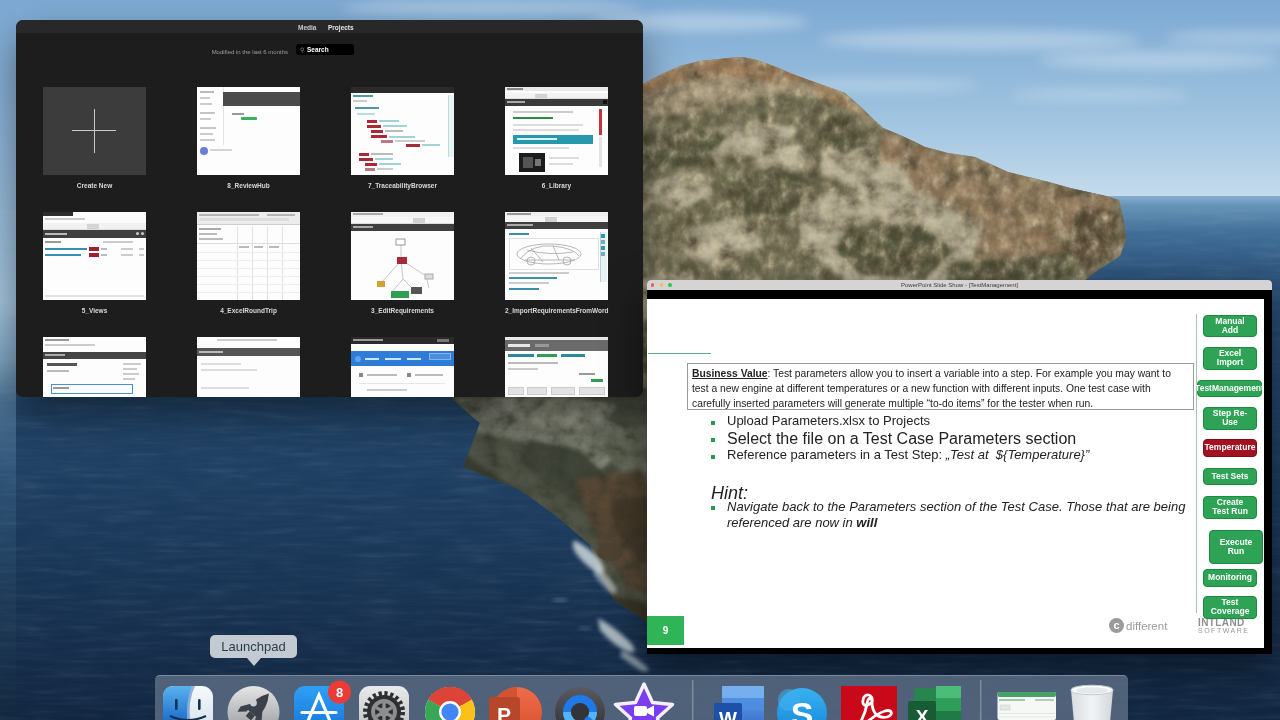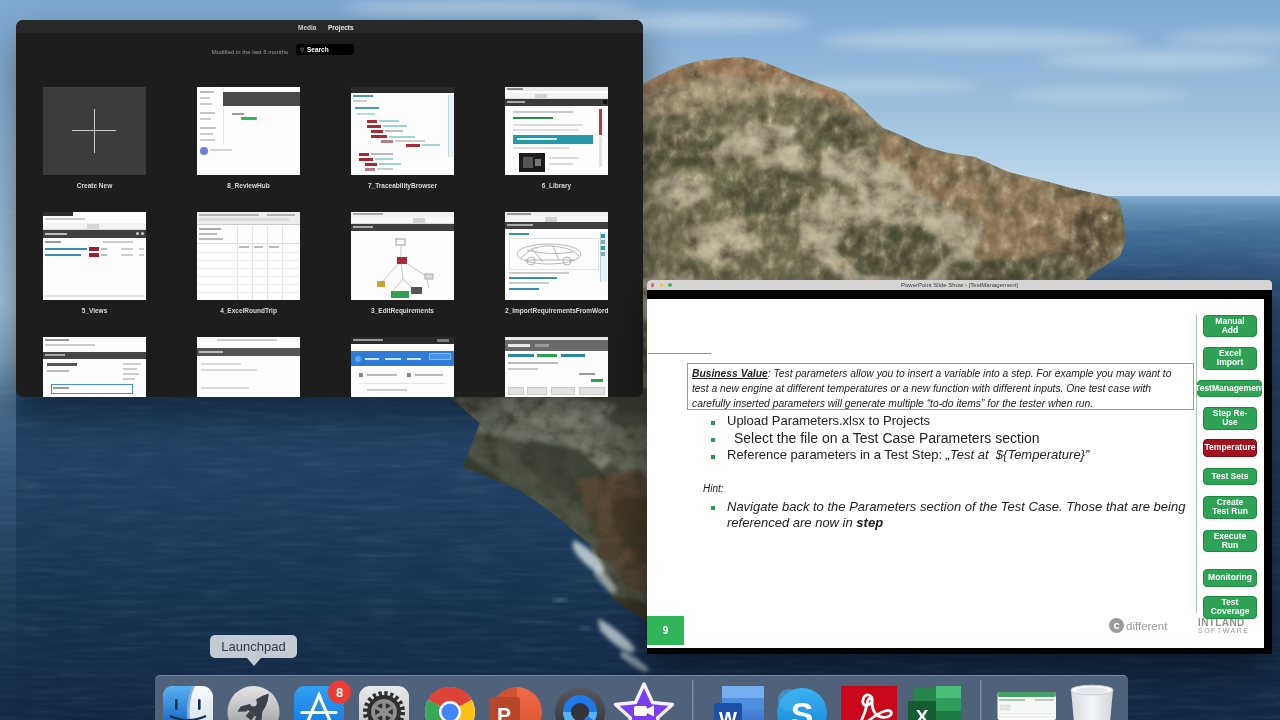--- a/index.html
+++ b/index.html
@@ -441,34 +441,34 @@
     <div class="abs" style="left:12.5px;top:3px;width:3.6px;height:3.6px;border-radius:50%;background:#f5bd4f;"></div>
     <div class="abs" style="left:21px;top:3px;width:3.6px;height:3.6px;border-radius:50%;background:#35c74b;"></div>
     <div class="abs" style="left:0;top:1.5px;width:625px;text-align:center;font-size:6px;color:#3c3c3c;">PowerPoint Slide Show - [TestManagement]</div>
   </div>
 
   <div class="abs" id="slide" style="left:0;top:19px;width:617px;height:349px;background:#fff;overflow:hidden;">
 
     <div class="abs" style="left:1px;top:53.5px;width:63px;height:1.6px;background:#57b383;"></div>
 
     <div class="abs" style="left:40px;top:64px;width:505px;height:45px;border:1px solid #999;"></div>
-    <div class="abs" style="left:45px;top:67px;width:498px;font-size:10.3px;line-height:15.2px;color:#222;font-style:italic;">
+    <div class="abs" style="left:45px;top:67px;width:498px;font-size:10.3px;line-height:15.2px;color:#222;">
       <span style="font-weight:bold;text-decoration:underline;">Business Value</span>: Test parameters allow you to insert a variable into a step. For example you may want to test a new engine at different temperatures or a new function with different inputs. One test case with carefully inserted parameters will generate multiple “to-do items” for the tester when run.
     </div>
 
     <div class="abs" style="left:63.5px;top:121.5px;width:4px;height:4px;background:#2a9a50;"></div>
     <div class="abs" style="left:80px;top:114px;font-size:13px;color:#222;">Upload Parameters.xlsx to Projects</div>
     <div class="abs" style="left:63.5px;top:138.5px;width:4px;height:4px;background:#2a9a50;"></div>
-    <div class="abs" style="left:87px;top:131px;font-size:14px;color:#222;">Select the file on a Test Case Parameters section</div>
+    <div class="abs" style="left:80px;top:131px;font-size:16px;color:#222;">Select the file on a Test Case Parameters section</div>
     <div class="abs" style="left:63.5px;top:155.5px;width:4px;height:4px;background:#2a9a50;"></div>
     <div class="abs" style="left:80px;top:148px;font-size:13px;color:#222;">Reference parameters in a Test Step: <i>„Test at&nbsp;&nbsp;${Temperature}”</i></div>
 
-    <div class="abs" style="left:56px;top:184px;font-size:10px;font-style:italic;color:#222;">Hint:</div>
+    <div class="abs" style="left:64px;top:184px;font-size:18px;font-style:italic;color:#222;">Hint:</div>
     <div class="abs" style="left:63.5px;top:206.5px;width:4px;height:4px;background:#2a9a50;"></div>
-    <div class="abs" style="left:80px;top:200px;width:460px;font-size:13px;font-style:italic;color:#222;line-height:16px;">Navigate back to the Parameters section of the Test Case. Those that are being referenced are now in <b>step</b></div>
+    <div class="abs" style="left:80px;top:200px;width:460px;font-size:13px;font-style:italic;color:#222;line-height:16px;">Navigate back to the Parameters section of the Test Case. Those that are being referenced are now in <b>will</b></div>
 
     <div class="abs" style="left:0;top:317px;width:37px;height:29px;background:#2fb457;color:#fff;font-size:10px;font-weight:bold;text-align:center;line-height:29px;">9</div>
 
     <div class="abs" style="left:462px;top:319px;width:15px;height:15px;border-radius:50%;background:#9b9b9b;color:#fff;font-size:11px;text-align:center;line-height:15px;font-weight:bold;">c</div>
     <div class="abs" style="left:479px;top:321px;font-size:11.5px;color:#9b9b9b;">different</div>
     <div class="abs" style="left:551px;top:318px;font-size:10px;font-weight:bold;color:#8f8f8f;letter-spacing:0.4px;">INTLAND</div>
     <div class="abs" style="left:551px;top:328px;font-size:7px;color:#969696;letter-spacing:1.5px;">SOFTWARE</div>
 
     <div class="abs" style="left:549px;top:15px;width:1px;height:299px;background:#a8c8a8;"></div>
 
@@ -477,21 +477,21 @@
             border-radius:4px;color:#fff;font-weight:bold;font-size:8.5px;line-height:9.5px;
             display:flex;align-items:center;justify-content:center;text-align:center;box-sizing:border-box;}
     </style>
     <div class="gbtn" style="top:16px;height:22px;">Manual<br>Add</div>
     <div class="gbtn" style="top:47.5px;height:23.5px;">Excel<br>Import</div>
     <div class="gbtn" style="top:80.5px;height:17.5px;left:550px;width:65px;">TestManagement</div>
     <div class="gbtn" style="top:107.5px;height:23.5px;">Step Re-<br>Use</div>
     <div class="gbtn" style="top:140px;height:18px;background:#a31220;border-color:#7d0e18;">Temperature</div>
     <div class="gbtn" style="top:169px;height:17px;">Test Sets</div>
     <div class="gbtn" style="top:196.5px;height:23.5px;">Create<br>Test Run</div>
-    <div class="gbtn" style="top:231px;height:22px;">Execute<br>Run</div>
+    <div class="gbtn" style="top:231px;height:34px;margin-left:6px;">Execute<br>Run</div>
     <div class="gbtn" style="top:270px;height:17.5px;">Monitoring</div>
     <div class="gbtn" style="top:296.5px;height:23.5px;">Test<br>Coverage</div>
   </div>
 </div>
 
 <div class="abs" style="left:210px;top:635px;width:87px;height:23px;background:#c3cad1;border-radius:5px;text-align:center;font-size:13px;color:#2e3d49;line-height:23px;">Launchpad
   <div class="abs" style="left:37px;top:23px;width:0;height:0;border-left:7px solid transparent;border-right:7px solid transparent;border-top:8px solid #c3cad1;"></div>
 </div>
 
 <div class="abs" id="dock" style="left:155px;top:675px;width:973px;height:45px;background:rgba(84,102,126,0.93);border-radius:5px 5px 0 0;border-top:1px solid rgba(255,255,255,0.25);"></div>

